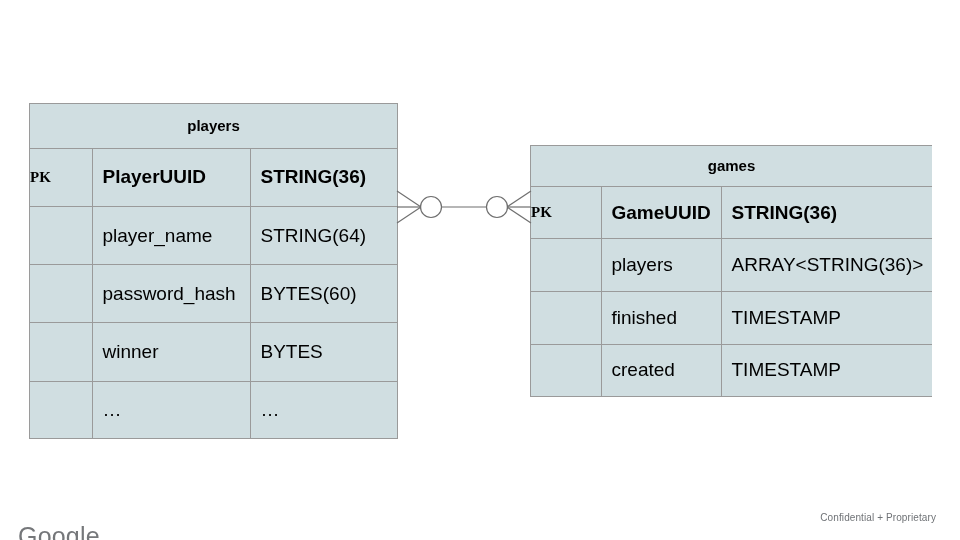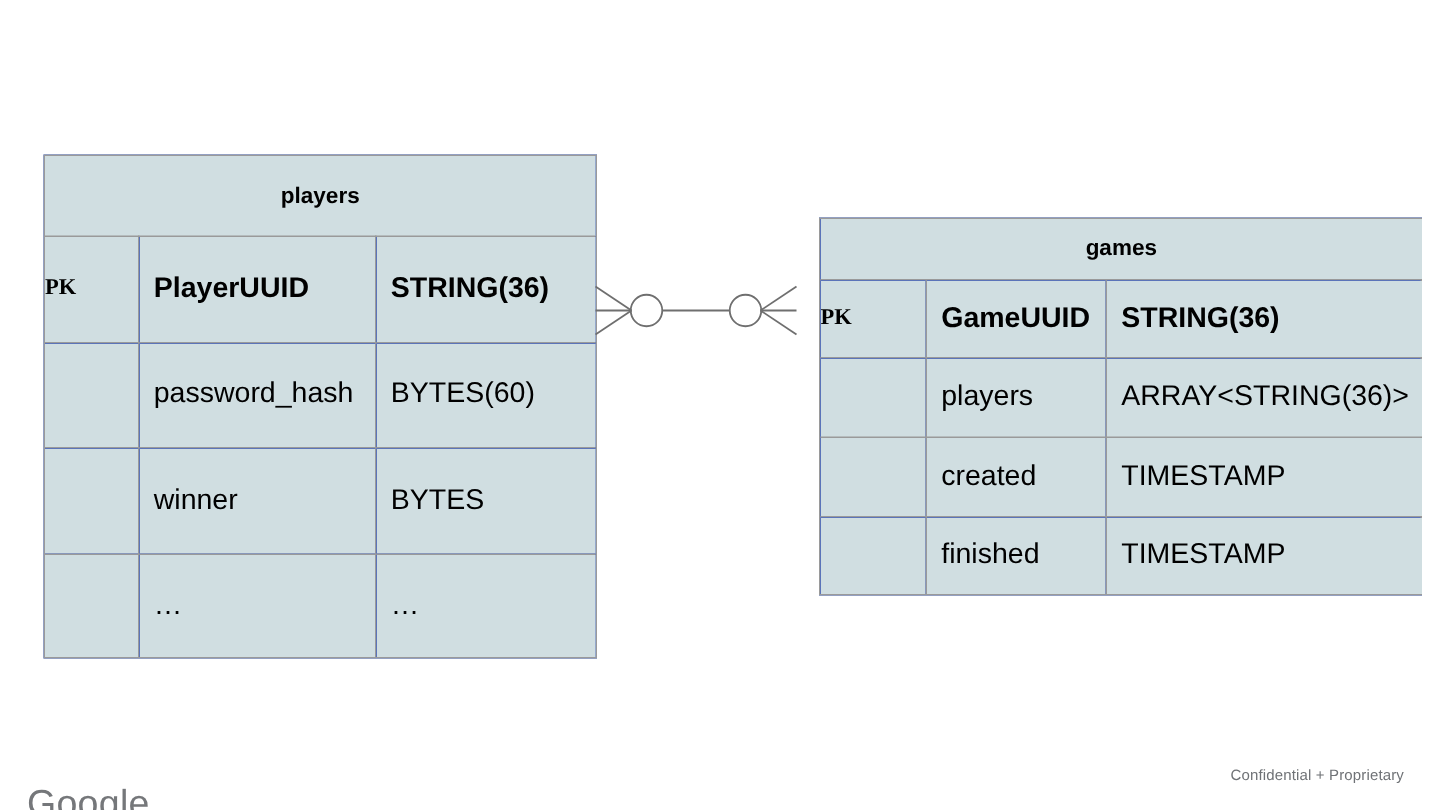--- a/index.html
+++ b/index.html
@@ -19,21 +19,21 @@
     left: 0; top: 0;
     width: 960px;
     height: 540px;
   }
 
   
   .entity {
     position: absolute;
     border: 1px solid #9a9a9a;
     border-collapse: collapse;
-    background: #1d4ed8;
+    background: #fdba74;
     box-sizing: border-box;
   }
   .entity table {
     border-collapse: collapse;
     width: 100%;
     height: 100%;
     table-layout: fixed;
   }
   .entity td {
     border: 1px solid #9a9a9a;
@@ -86,21 +86,20 @@
   #players-entity col.c-key   { width: 62px; }
   #players-entity col.c-name  { width: 158px; }
   #players-entity col.c-type  { width: 147px; }
 
   
   #games-entity {
     left: 530px;
     top: 145px;
     width: 402px;
     height: 252px;
-    margin-left: 16px;
   }
   #games-entity col.c-key   { width: 70px; }
   #games-entity col.c-name  { width: 120px; }
   #games-entity col.c-type  { width: 211px; }
 
   
   #relationship {
     position: absolute;
     left: 390px;
     top: 183px;
@@ -144,20 +143,25 @@
         <tr class="row-title">
           <td class="title" colspan="3">players</td>
         </tr>
         <tr class="pkrow">
           <td class="keycol">PK</td>
           <td class="namecol">PlayerUUID</td>
           <td class="typecol">STRING(36)</td>
         </tr>
         <tr>
           <td class="keycol"></td>
+          <td class="namecol">player_name</td>
+          <td class="typecol">STRING(64)</td>
+        </tr>
+        <tr>
+          <td class="keycol"></td>
           <td class="namecol">password_hash</td>
           <td class="typecol">BYTES(60)</td>
         </tr>
         <tr>
           <td class="keycol"></td>
           <td class="namecol">winner</td>
           <td class="typecol">BYTES</td>
         </tr>
         <tr>
           <td class="keycol"></td>
@@ -184,26 +188,26 @@
           <td class="namecol">GameUUID</td>
           <td class="typecol">STRING(36)</td>
         </tr>
         <tr>
           <td class="keycol"></td>
           <td class="namecol">players</td>
           <td class="typecol">ARRAY&lt;STRING(36)&gt;</td>
         </tr>
         <tr>
           <td class="keycol"></td>
+          <td class="namecol">finished</td>
+          <td class="typecol">TIMESTAMP</td>
+        </tr>
+        <tr>
+          <td class="keycol"></td>
           <td class="namecol">created</td>
-          <td class="typecol">TIMESTAMP</td>
-        </tr>
-        <tr>
-          <td class="keycol"></td>
-          <td class="namecol">finished</td>
           <td class="typecol">TIMESTAMP</td>
         </tr>
       </tbody>
     </table>
   </div>
 
   <svg id="relationship" viewBox="0 0 148 48">
     <g stroke="#6f6f6f" stroke-width="1.2" fill="none">
 
       <g>

